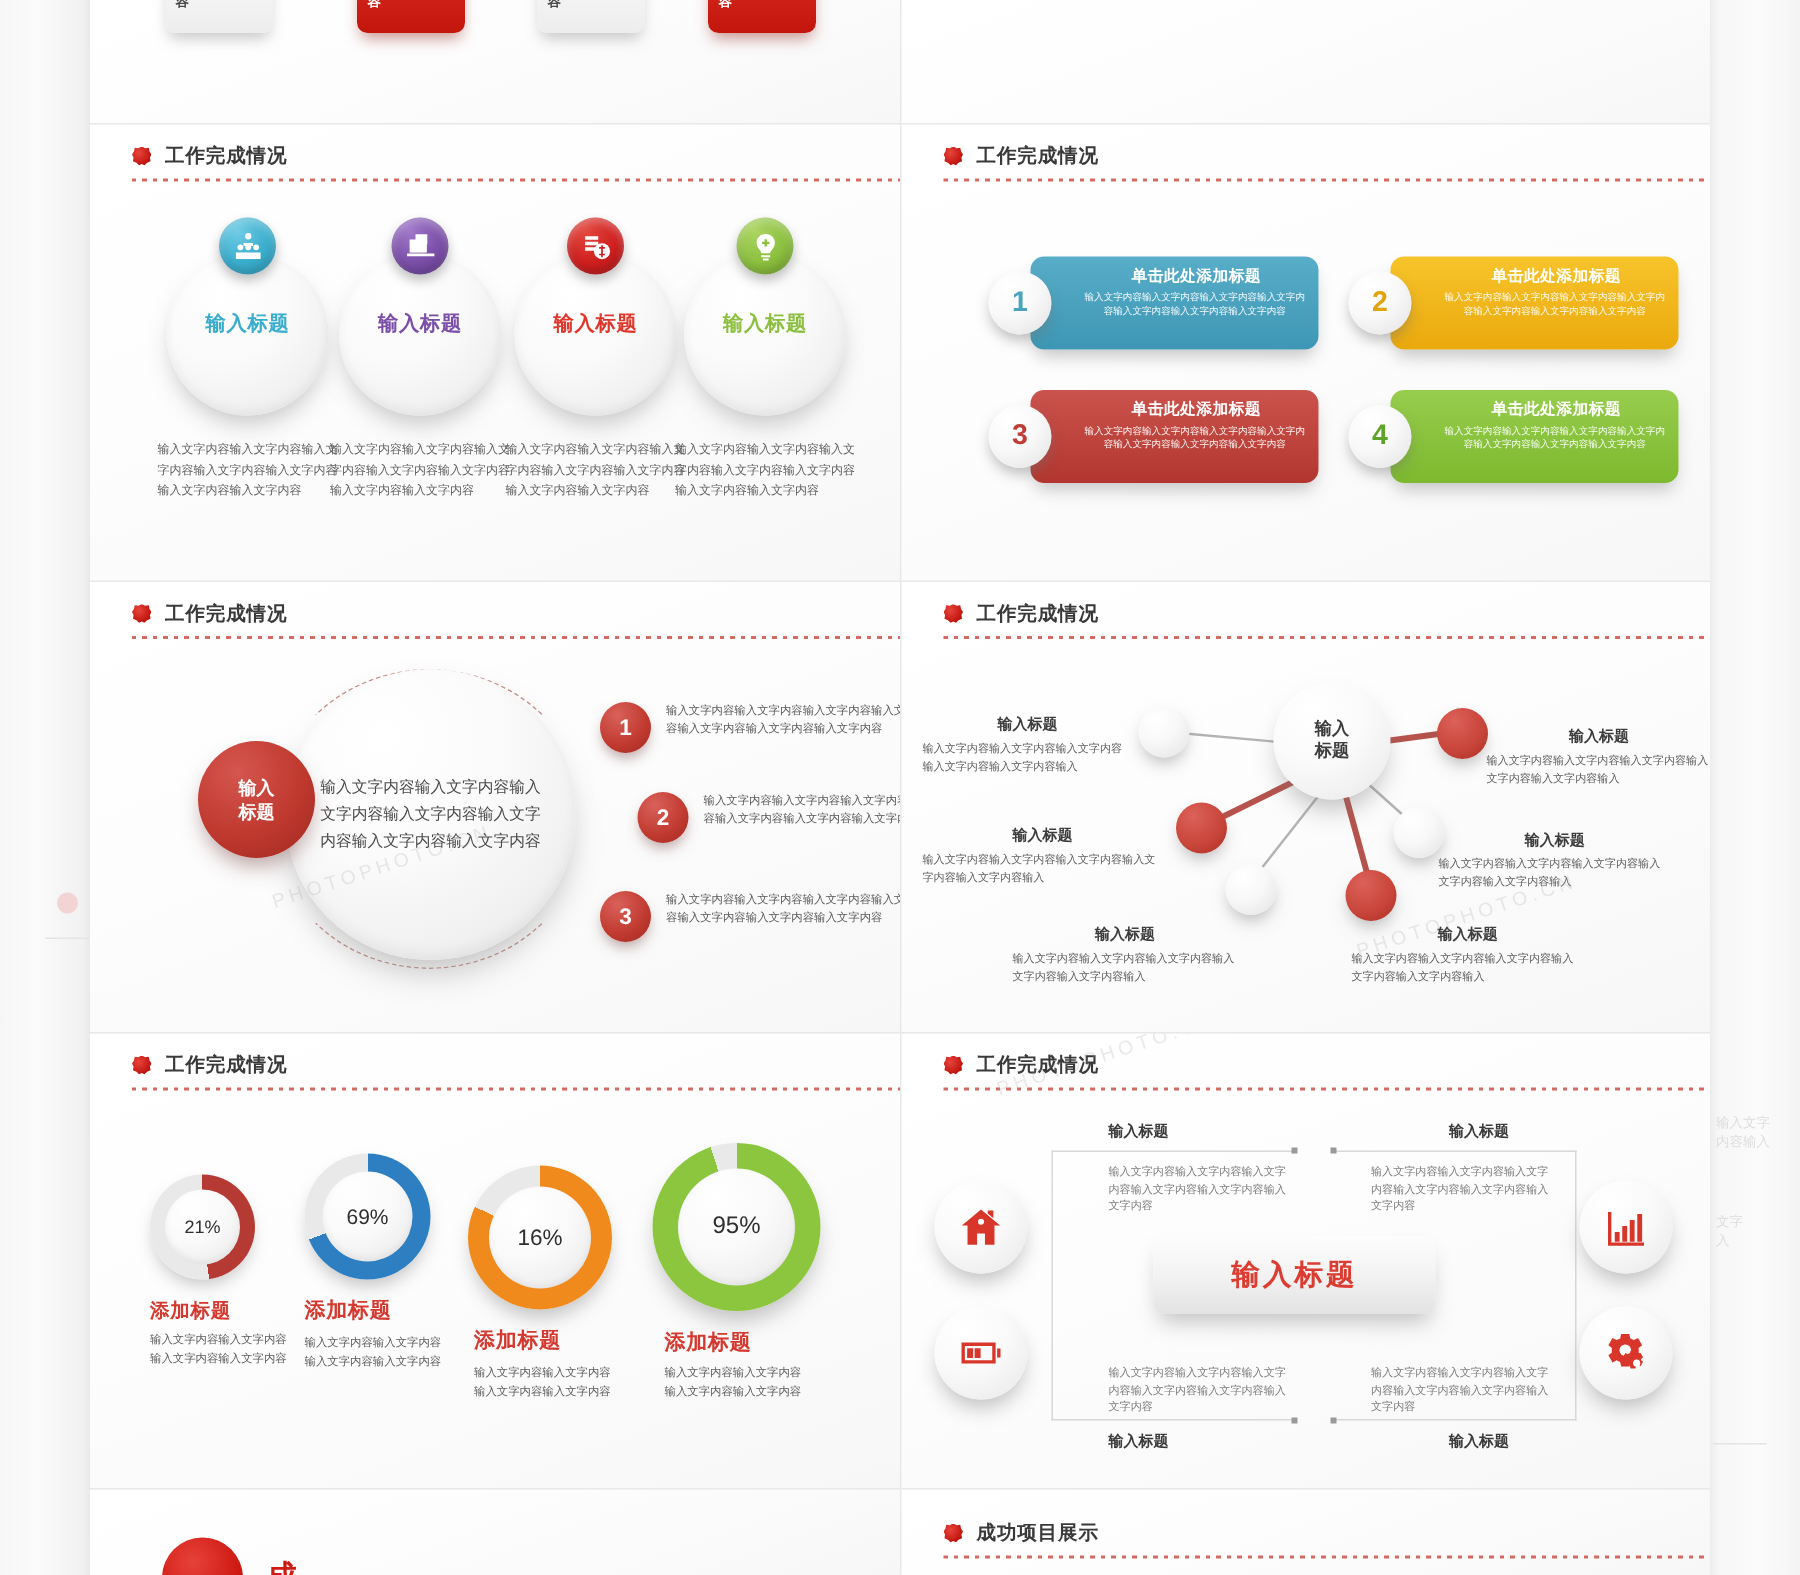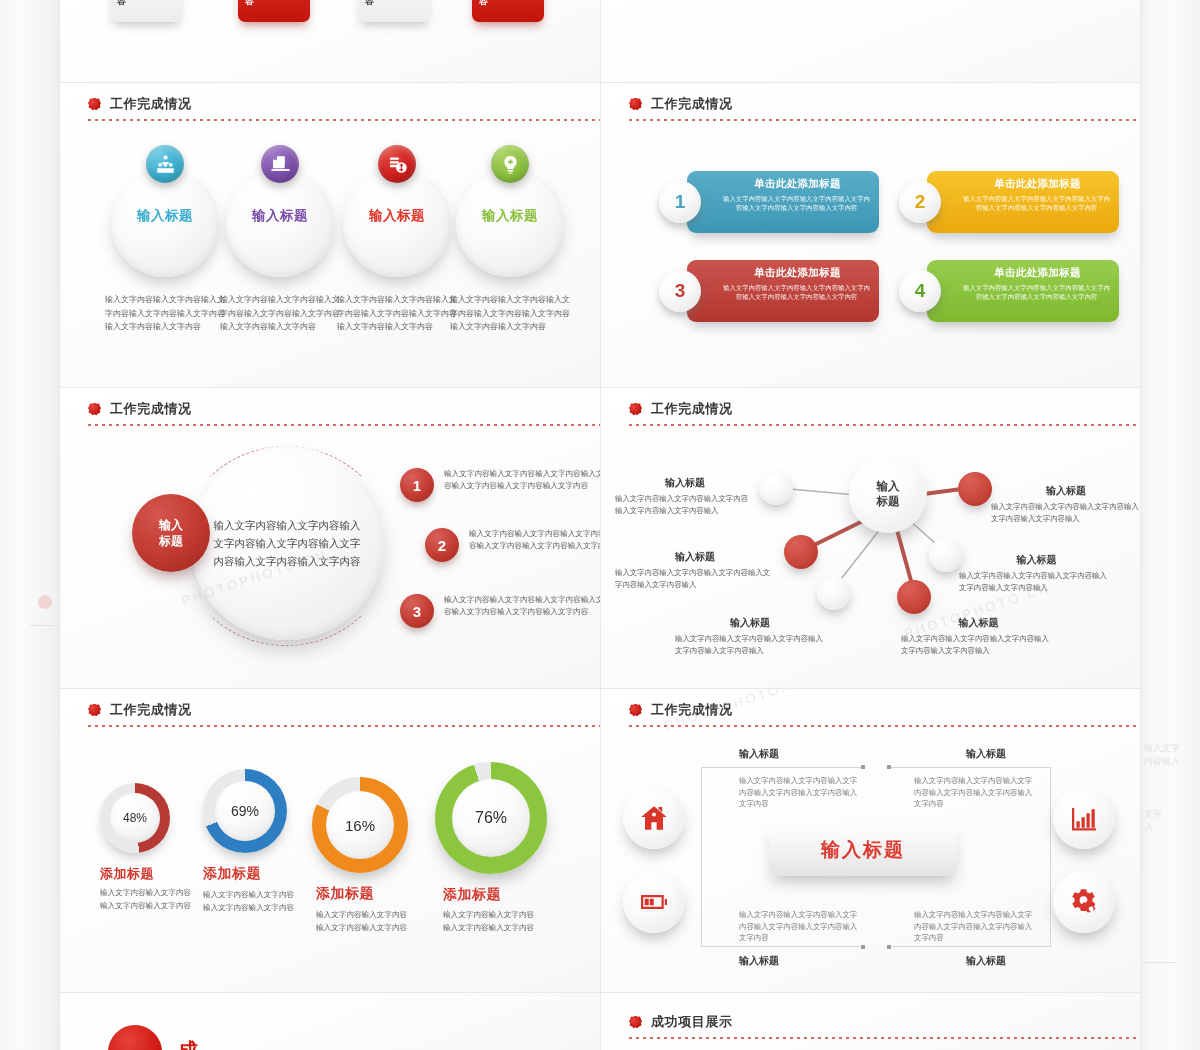--- a/index.html
+++ b/index.html
@@ -442,21 +442,21 @@
         <span class="rosette">
             <i></i>
           </span>
         <span class="s-title">工作完成情况</span>
       </div>
       <div class="s-dotline"></div>
 
       <div class="donut-wrap" style="left:40px;top:94px;">
         <div class="donut" style="width:70px;height:70px;background:conic-gradient(#b63a34 0 172.8deg,#e9e9e9 172.8deg 360deg);box-shadow:0 6px 11px -3px rgba(120,120,120,.45);">
           <div class="hole" style="inset:10px;">
-            <span class="pct" style="font-size:12px;">48%</span>
+            <span class="pct" style="font-size:12px;">21%</span>
           </div>
         </div>
         <div class="d-title" style="left:0px;top:82px;font-size:13px;">添加标题</div>
         <div class="d-body" style="left:0px;top:104px;">输入文字内容输入文字内容输入文字内容输入文字内容</div>
       </div>
 
       <div class="donut-wrap" style="left:143px;top:80px;">
         <div class="donut" style="width:84px;height:84px;background:conic-gradient(#2e7fc1 0 248.4deg,#e9e9e9 248.4deg 360deg);box-shadow:0 7px 12px -3px rgba(120,120,120,.45);">
           <div class="hole" style="inset:12px;">
             <span class="pct" style="font-size:14px;">69%</span>
@@ -472,21 +472,21 @@
             <span class="pct" style="font-size:15px;">16%</span>
           </div>
         </div>
         <div class="d-title" style="left:4px;top:108px;font-size:14px;">添加标题</div>
         <div class="d-body" style="left:4px;top:132px;">输入文字内容输入文字内容输入文字内容输入文字内容</div>
       </div>
 
       <div class="donut-wrap" style="left:375px;top:73px;">
         <div class="donut" style="width:112px;height:112px;background:conic-gradient(#8cc63f 0 342deg,#e9e9e9 342deg 360deg);box-shadow:0 9px 15px -3px rgba(120,120,120,.45);">
           <div class="hole" style="inset:17px;">
-            <span class="pct" style="font-size:16px;">76%</span>
+            <span class="pct" style="font-size:16px;">95%</span>
           </div>
         </div>
         <div class="d-title" style="left:8px;top:124px;font-size:14px;">添加标题</div>
         <div class="d-body" style="left:8px;top:147px;">输入文字内容输入文字内容输入文字内容输入文字内容</div>
       </div>
     </div>
 
     <div class="slide" style="left:541px;top:689px;width:539px;height:303px;">
       <div class="s-head">
         <span class="rosette">

